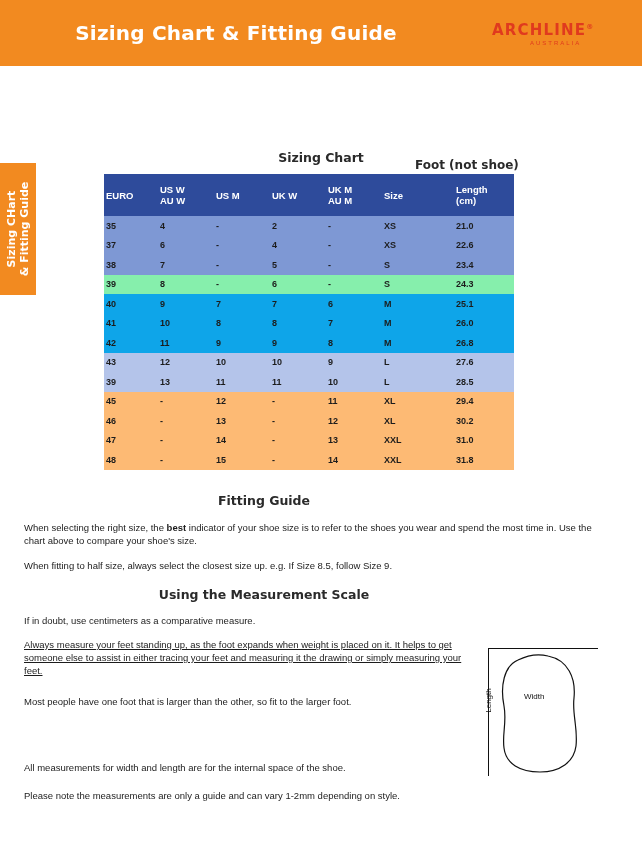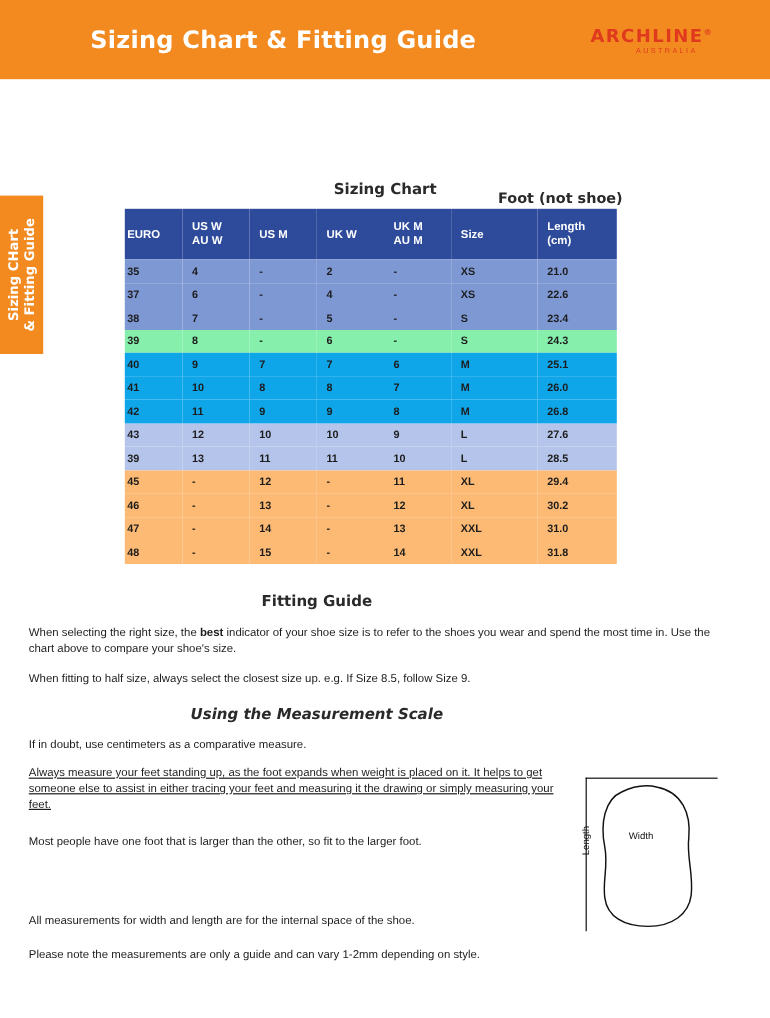--- a/index.html
+++ b/index.html
@@ -393,21 +393,21 @@
     </tr>
   </tbody>
 </table>
 
 <div class="sec-title" style="top:493px;">Fitting Guide</div>
 <div class="para" style="left:24px; top:521px; width:568px;">
   <span>When selecting the right size, the </span><b>best</b><span> indicator of your shoe size is to refer to the shoes you wear and spend the most time in. Use the chart above to compare your shoe's size.</span>
 </div>
 <div class="para" style="left:24px; top:559px; width:568px;">When fitting to half size, always select the closest size up. e.g. If Size 8.5, follow Size 9.</div>
 
-<div class="sec-title" style="top:587px;font-style:italic;">Using the Measurement Scale</div>
+<div class="sec-title" style="top:587px;">Using the Measurement Scale</div>
 <div class="para" style="left:24px; top:614px; width:460px;">If in doubt, use centimeters as a comparative measure.</div>
 <div class="para" style="left:24px; top:638px; width:440px;text-decoration:underline;">Always measure your feet standing up, as the foot expands when weight is placed on it. It helps to get someone else to assist in either tracing your feet and measuring it the drawing or simply measuring your feet.</div>
 <div class="para" style="left:24px; top:695px; width:440px;">Most people have one foot that is larger than the other, so fit to the larger foot.</div>
 <div class="para" style="left:24px; top:761px; width:440px;">All measurements for width and length are for the internal space of the shoe.</div>
 <div class="para" style="left:24px; top:789px; width:440px;">Please note the measurements are only a guide and can vary 1-2mm depending on style.</div>
 
 <div class="foot-diagram">
   <div class="vline"></div>
   <div class="hline"></div>
   <div class="lbl-length">Length</div>

